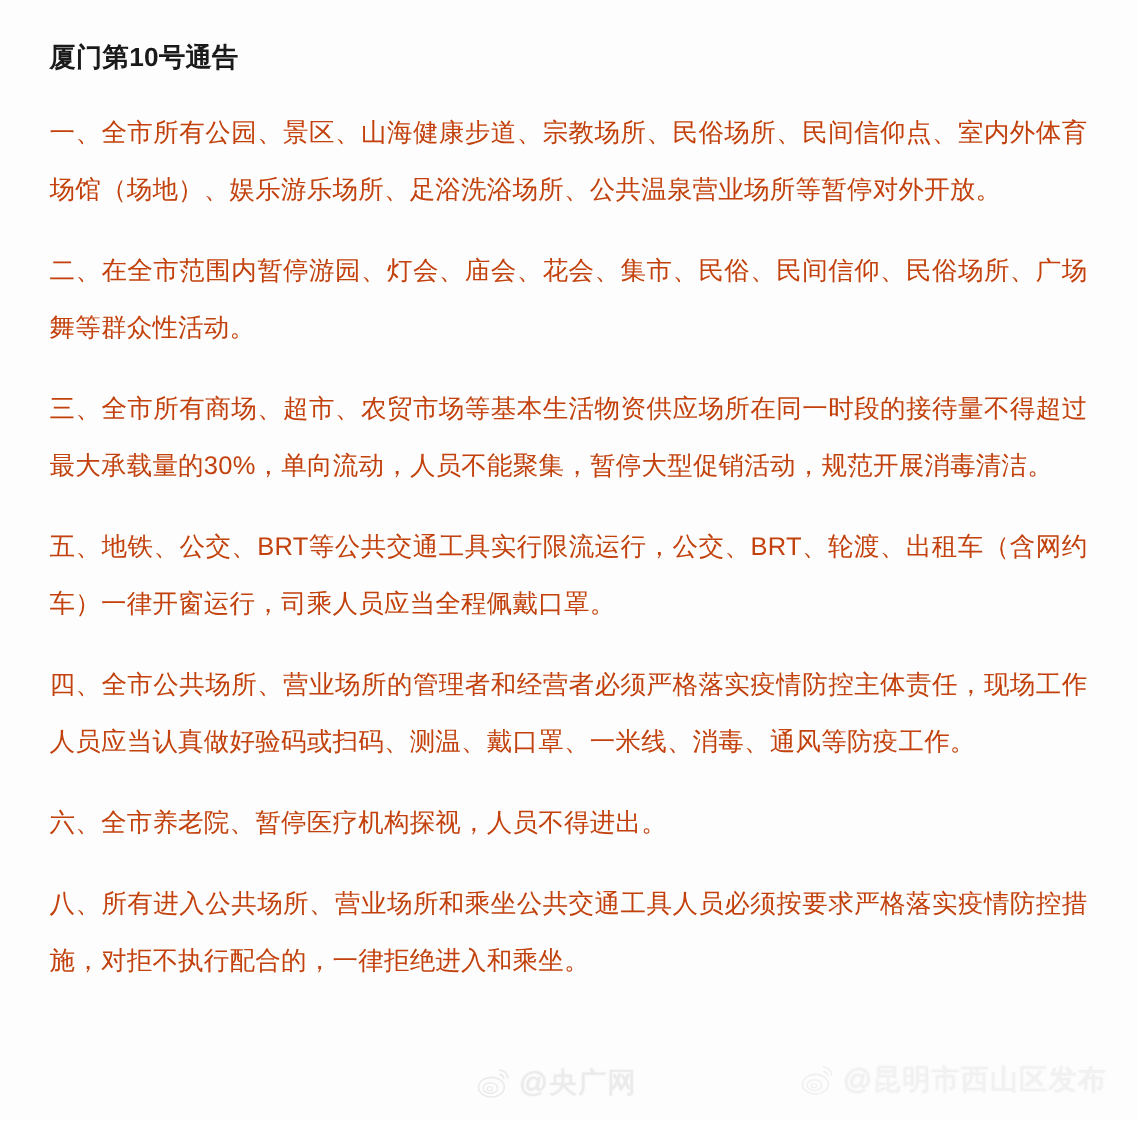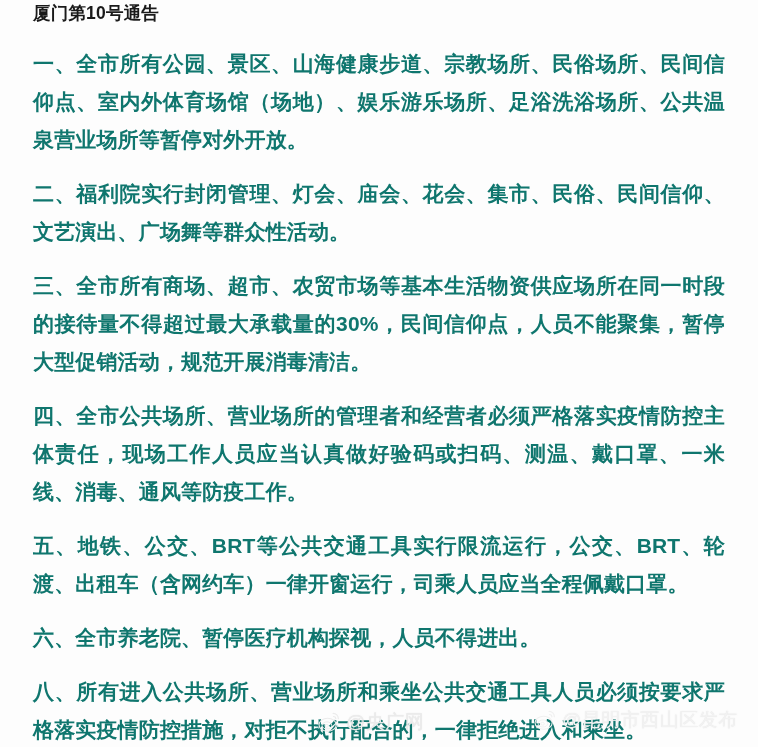--- a/index.html
+++ b/index.html
@@ -31,34 +31,33 @@
     width: 692px;
   }
 
   .doc-title {
     font-size: 17.5px;
     font-weight: bold;
     color: #1a1a1a;
     line-height: 24px;
     letter-spacing: 0.2px;
     margin: 0;
-    padding-top: 1px;
+    padding-top: 26px;
     white-space: nowrap;
   }
 
   .para {
-    font-size: 21px;
-    color: #0f766e;
+    font-size: 17px;
+    color: #c2410c;
     line-height: 38px;
     letter-spacing: 0.15px;
     text-align: justify;
     text-justify: inter-ideograph;
     margin: 0;
     word-break: break-all;
-    font-weight: bold;
   }
 
   .para.gap-lg {
     margin-top: 16px;
   }
 
   .para.gap-first {
     margin-top: 20px;
   }
 
@@ -106,27 +105,27 @@
 <body>
 
 <div id="page">
 
   <div class="doc-body">
 
     <h1 class="doc-title">厦门第10号通告</h1>
 
     <p class="para gap-first">一、全市所有公园、景区、山海健康步道、宗教场所、民俗场所、民间信仰点、室内外体育场馆（场地）、娱乐游乐场所、足浴洗浴场所、公共温泉营业场所等暂停对外开放。</p>
 
-    <p class="para gap-lg">二、福利院实行封闭管理、灯会、庙会、花会、集市、民俗、民间信仰、文艺演出、广场舞等群众性活动。</p>
+    <p class="para gap-lg">二、在全市范围内暂停游园、灯会、庙会、花会、集市、民俗、民间信仰、民俗场所、广场舞等群众性活动。</p>
 
-    <p class="para gap-lg">三、全市所有商场、超市、农贸市场等基本生活物资供应场所在同一时段的接待量不得超过最大承载量的30%，民间信仰点，人员不能聚集，暂停大型促销活动，规范开展消毒清洁。</p>
+    <p class="para gap-lg">三、全市所有商场、超市、农贸市场等基本生活物资供应场所在同一时段的接待量不得超过最大承载量的30%，单向流动，人员不能聚集，暂停大型促销活动，规范开展消毒清洁。</p>
+
+    <p class="para gap-lg">五、地铁、公交、BRT等公共交通工具实行限流运行，公交、BRT、轮渡、出租车（含网约车）一律开窗运行，司乘人员应当全程佩戴口罩。</p>
 
     <p class="para gap-lg">四、全市公共场所、营业场所的管理者和经营者必须严格落实疫情防控主体责任，现场工作人员应当认真做好验码或扫码、测温、戴口罩、一米线、消毒、通风等防疫工作。</p>
-
-    <p class="para gap-lg">五、地铁、公交、BRT等公共交通工具实行限流运行，公交、BRT、轮渡、出租车（含网约车）一律开窗运行，司乘人员应当全程佩戴口罩。</p>
 
     <p class="para gap-lg">六、全市养老院、暂停医疗机构探视，人员不得进出。</p>
 
 
     <p class="para gap-lg">八、所有进入公共场所、营业场所和乘坐公共交通工具人员必须按要求严格落实疫情防控措施，对拒不执行配合的，一律拒绝进入和乘坐。</p>
 
   </div>
 
   <div class="watermark" id="wm-cnr">
     <svg class="wm-logo" viewBox="0 0 32 32">

